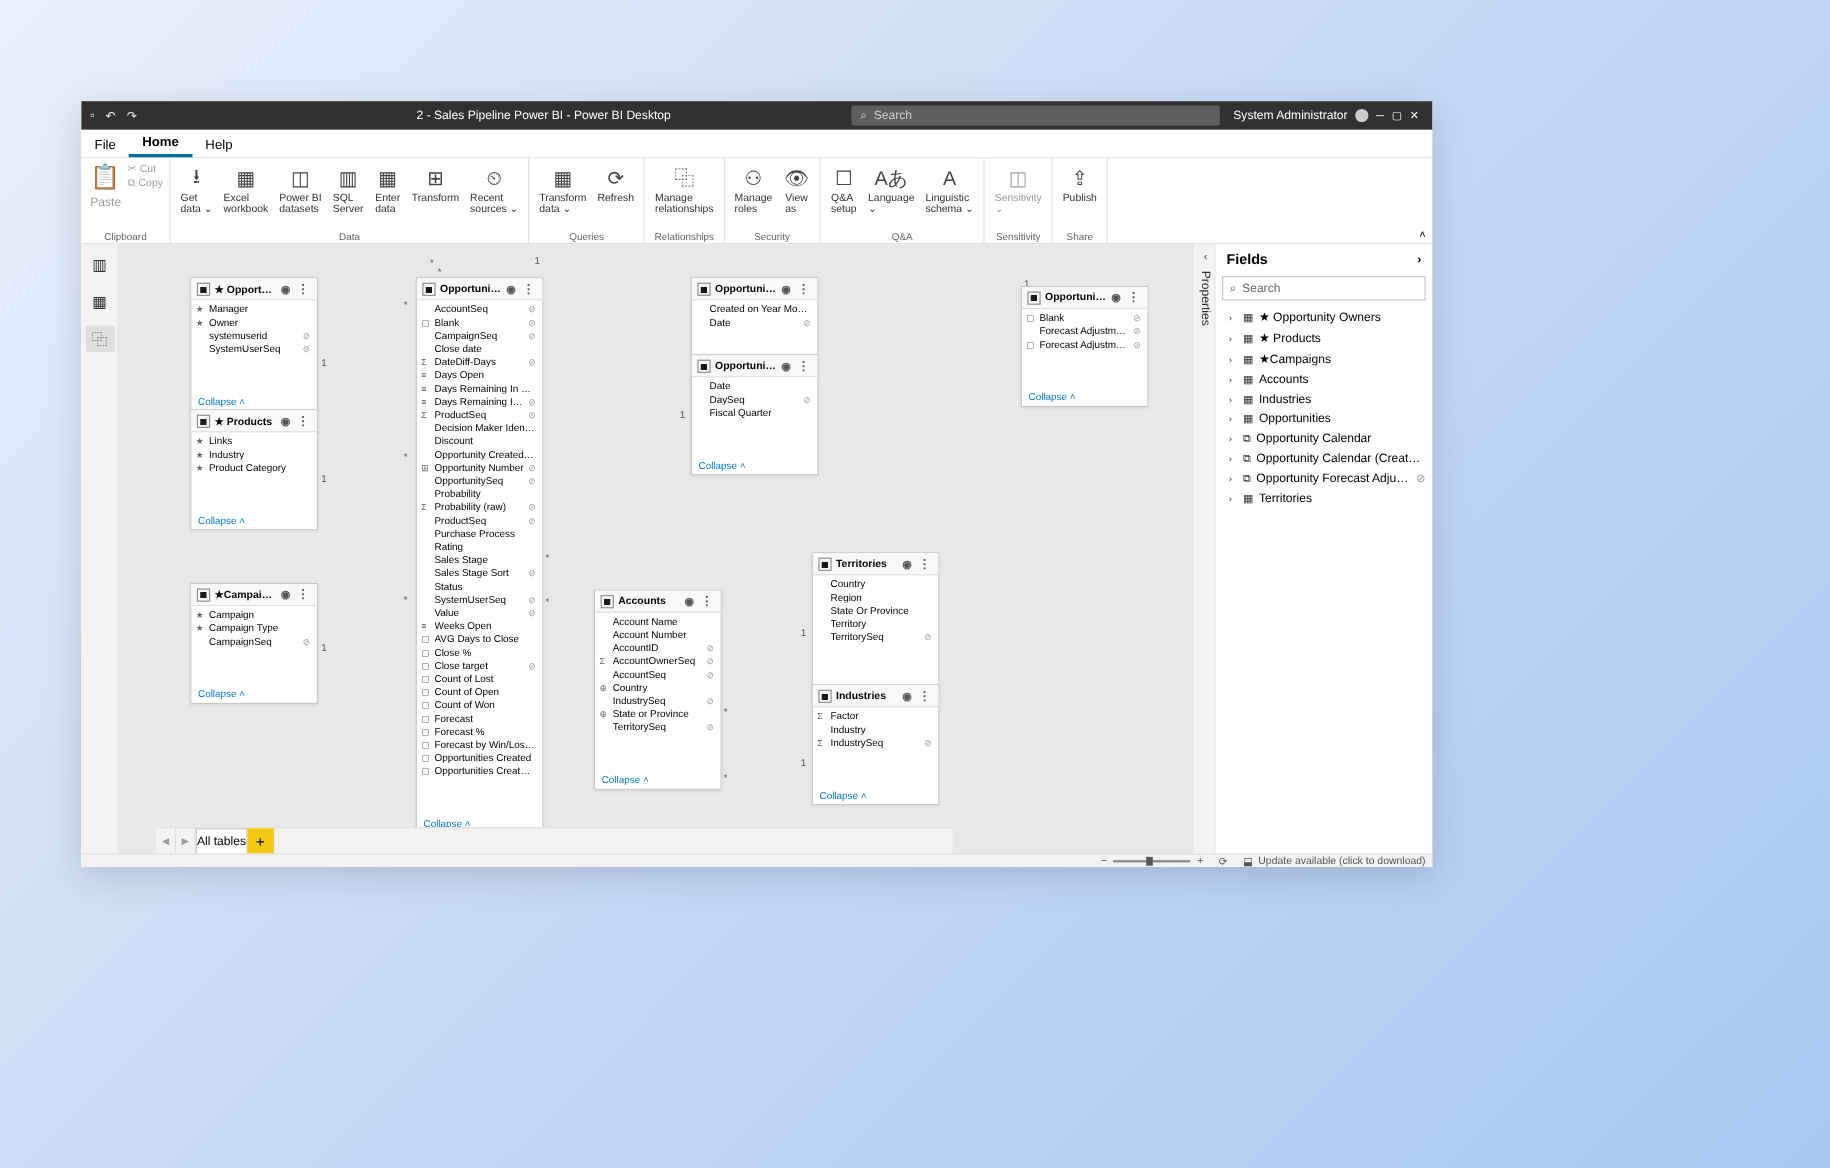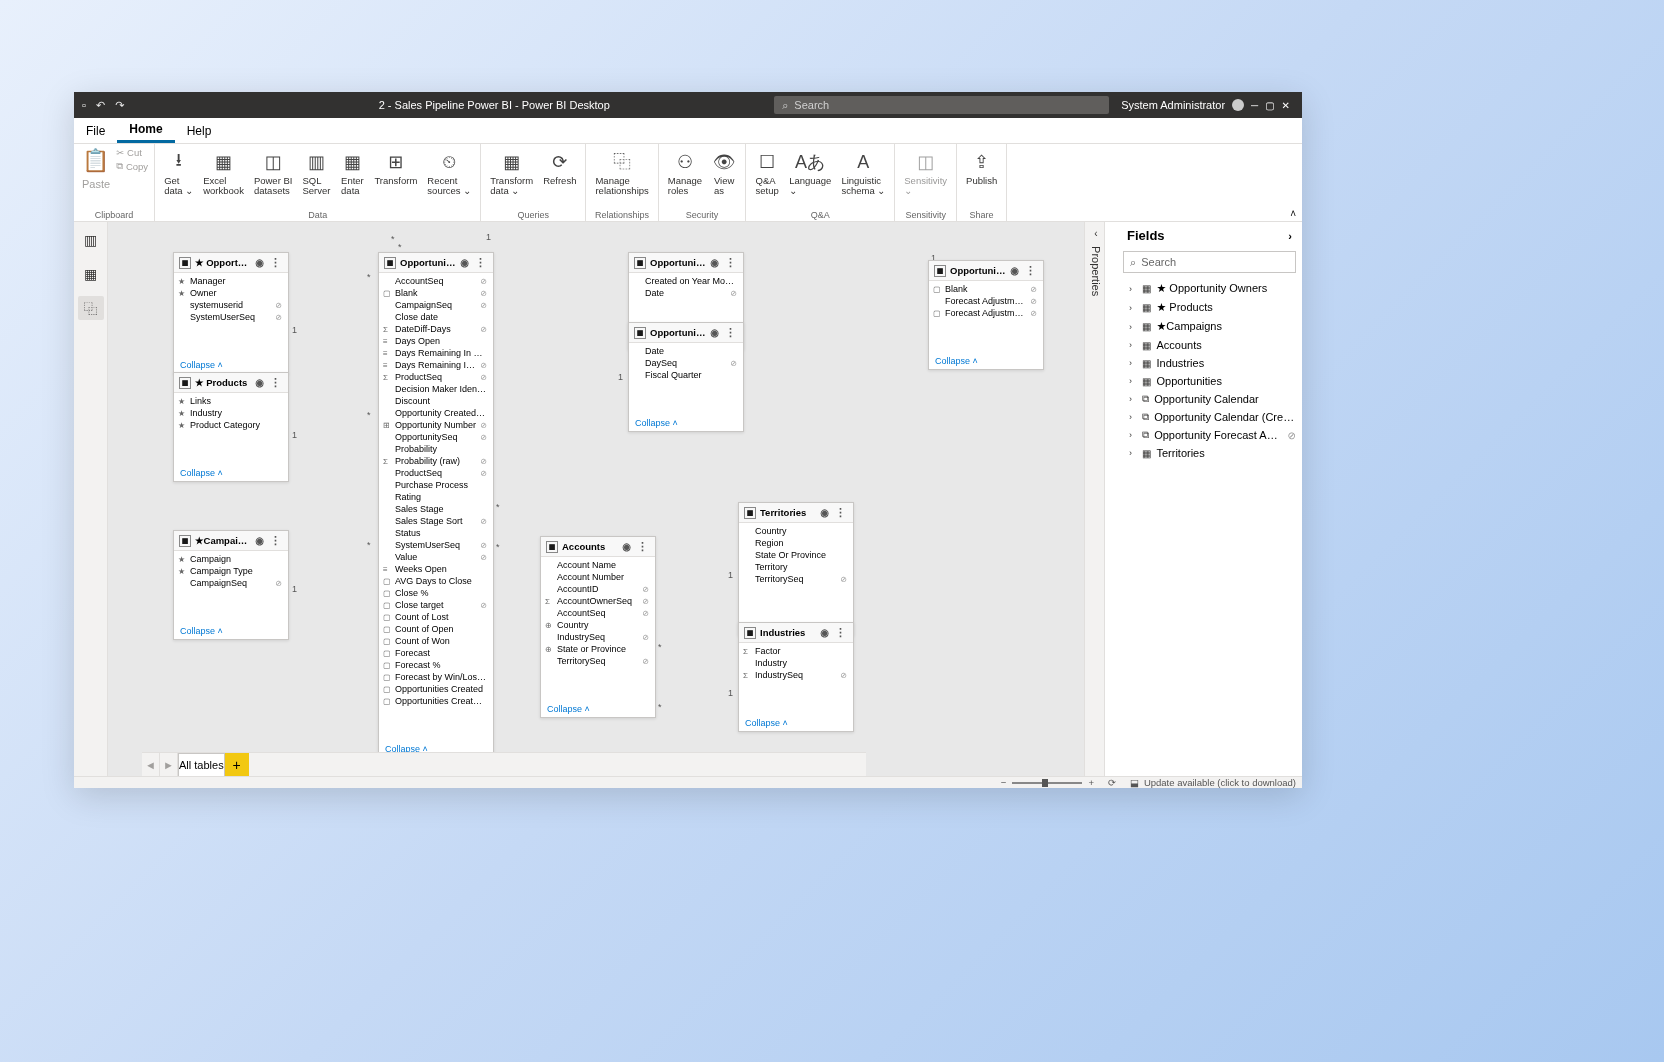--- a/index.html
+++ b/index.html
@@ -43,21 +43,21 @@
 .table-card .hdr .more { font-size: 11px; color: #555; cursor: pointer; padding: 0 2px; }
 .table-card .fields { padding: 2px 0; max-height: 460px; overflow: hidden; }
 .table-card .field { padding: 1px 6px 1px 16px; display: flex; align-items: center; gap: 4px; white-space: nowrap; position: relative; }
 .table-card .field .fico { position: absolute; left: 4px; font-size: 8px; color: #666; }
 .table-card .field .fname { flex: 1; overflow: hidden; text-overflow: ellipsis; font-size: 9px; }
 .table-card .field .feye { font-size: 8px; color: #999; }
 .table-card .collapse-link { color: #0078d4; font-size: 9px; padding: 3px 6px; cursor: pointer; margin-top: 32px; }
 .table-card .collapse-link::after { content: " ˄"; }
 .prop-rail { width: 20px; background: #f3f2f1; border-left: 1px solid #e1dfdd; writing-mode: vertical-rl; text-orientation: mixed; padding: 6px 2px; font-size: 11px; color: #323130; cursor: pointer; }
 .prop-rail .chev { writing-mode: horizontal-tb; font-size: 10px; margin-bottom: 4px; }
-.fields-pane { width: 198px; background: #fff; border-left: 1px solid #e1dfdd; display: flex; flex-direction: column; padding-left: 12px; }
+.fields-pane { width: 198px; background: #fff; border-left: 1px solid #e1dfdd; display: flex; flex-direction: column; }
 .fields-pane h3 { font-size: 13px; font-weight: 600; padding: 6px 10px; display: flex; align-items: center; justify-content: space-between; }
 .fields-pane h3 .arrow { font-size: 11px; cursor: pointer; }
 .fields-pane .search { margin: 2px 6px 6px; border: 1px solid #c8c6c4; height: 22px; display: flex; align-items: center; padding: 0 6px; font-size: 11px; color: #666; }
 .fields-pane .search .ico { margin-right: 5px; }
 .fields-pane .tree { flex: 1; overflow: auto; font-size: 11px; }
 .fields-pane .node { padding: 3px 6px 3px 12px; display: flex; align-items: center; gap: 5px; cursor: pointer; }
 .fields-pane .node .chev { font-size: 9px; color: #323130; width: 8px; }
 .fields-pane .node .tico { font-size: 10px; color: #323130; }
 .fields-pane .node .nname { flex: 1; white-space: nowrap; overflow: hidden; text-overflow: ellipsis; }
 .fields-pane .node .neye { font-size: 10px; color: #999; }

